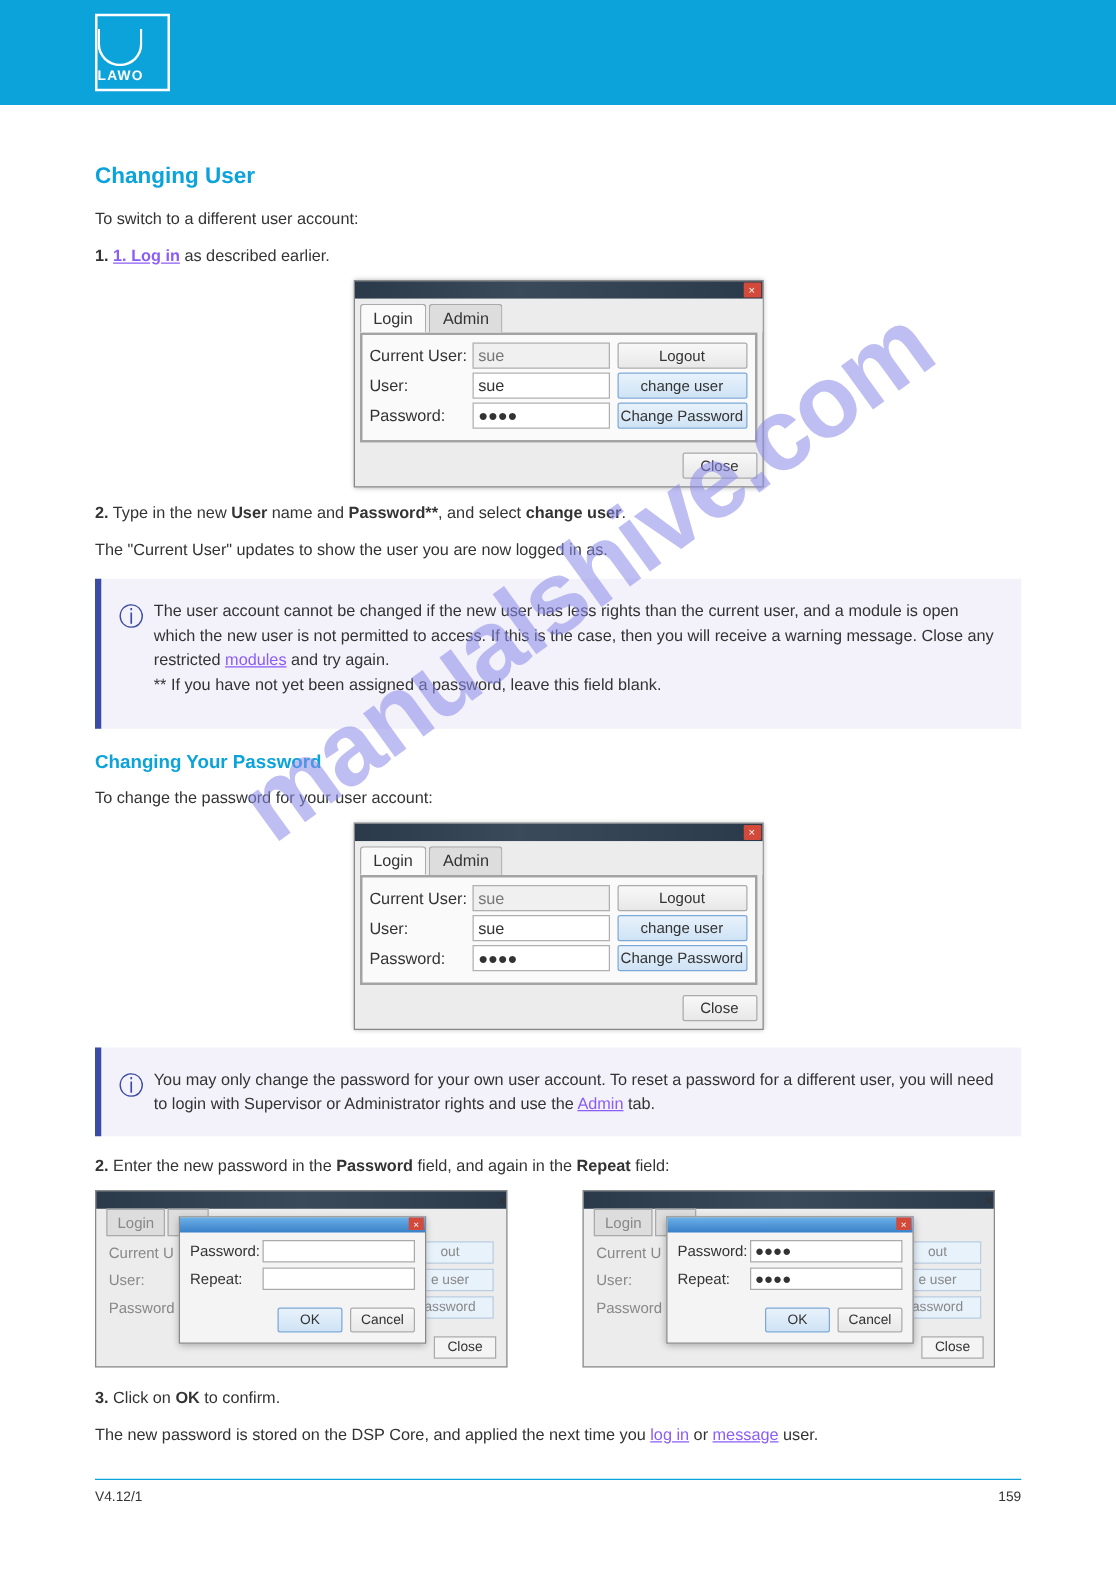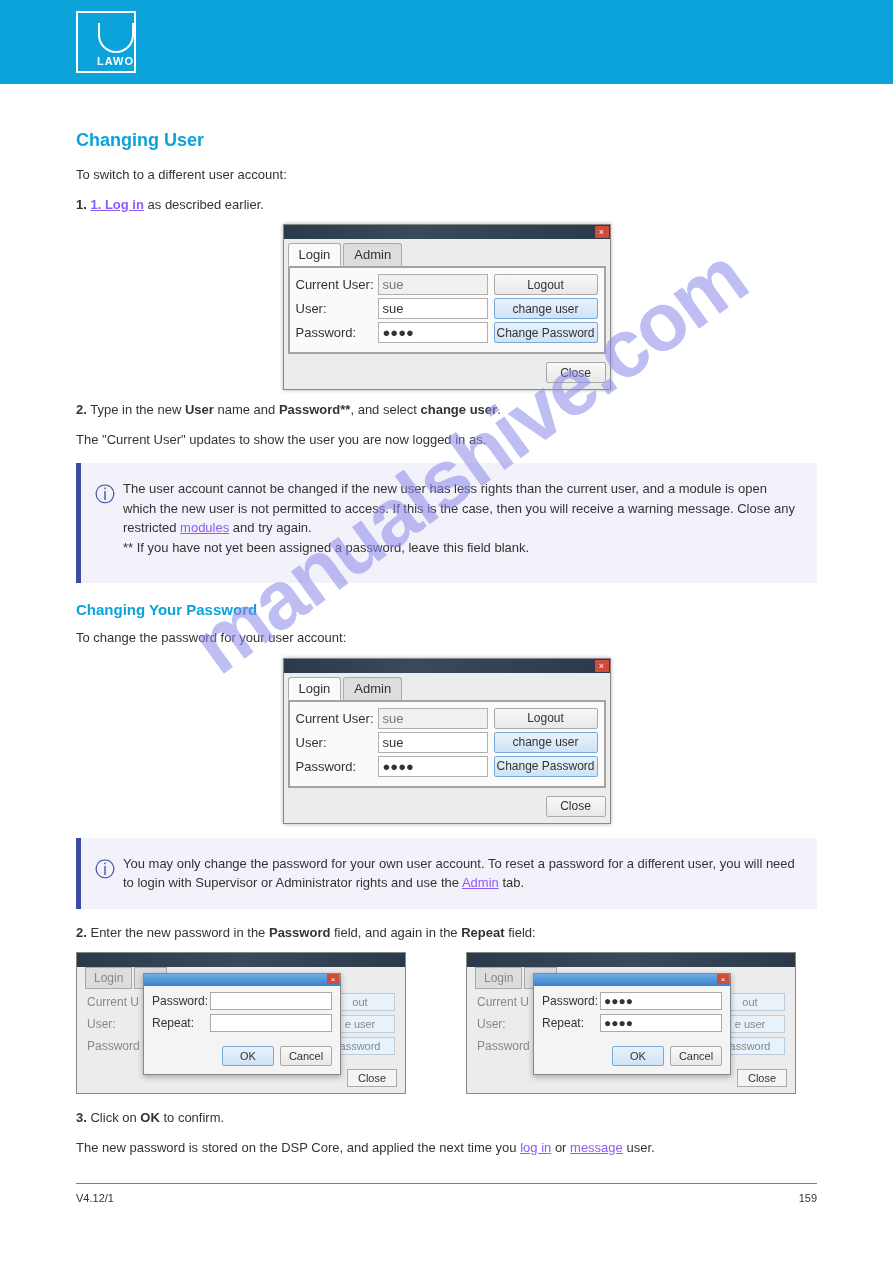--- a/index.html
+++ b/index.html
@@ -1,19 +1,19 @@
 <!DOCTYPE html>
 <html><head>
 <meta charset="utf-8">
 <style>
   * { box-sizing: border-box; margin: 0; padding: 0; }
   body { font-family: Arial, sans-serif; font-size: 13px; color: #333; background: #fff; }
   .page { width: 893px; margin: 0 auto; position: relative; }
   .topbar { background: #0ba3da; height: 84px; display: flex; align-items: center; padding-left: 76px; }
-  .logo { width: 60px; height: 62px; border: 2px solid #fff; position: relative; display: flex; flex-direction: column; justify-content: flex-end; align-items: flex-end; }
+  .logo { width: 60px; height: 62px; border: 2px solid #fff; position: relative; display: flex; flex-direction: column; justify-content: flex-end; align-items: flex-start; }
   .logo-shape { width: 36px; height: 30px; border: 2px solid #fff; border-top: none; border-radius: 0 0 18px 18px; margin-bottom: 2px; }
   .logo-text { color: #fff; font-size: 11px; font-weight: bold; letter-spacing: 1px; padding-bottom: 4px; }
   .content { padding: 28px 76px 0 76px; position: relative; }
   .right-head { text-align: right; color: #0ba3da; font-size: 12px; margin-bottom: 2px; }
   .h2 { color: #0ba3da; font-size: 18px; font-weight: bold; margin-top: 18px; margin-bottom: 14px; }
   .h3 { color: #0ba3da; font-size: 15px; font-weight: bold; margin-top: 18px; margin-bottom: 10px; }
   .step { margin: 8px 0; line-height: 1.5; }
   .link { color: #8b5cf6; text-decoration: underline; }
   .desc { margin: 10px 0; line-height: 1.5; }
   .dlg-wrap { display: flex; justify-content: center; margin: 10px 0; }

